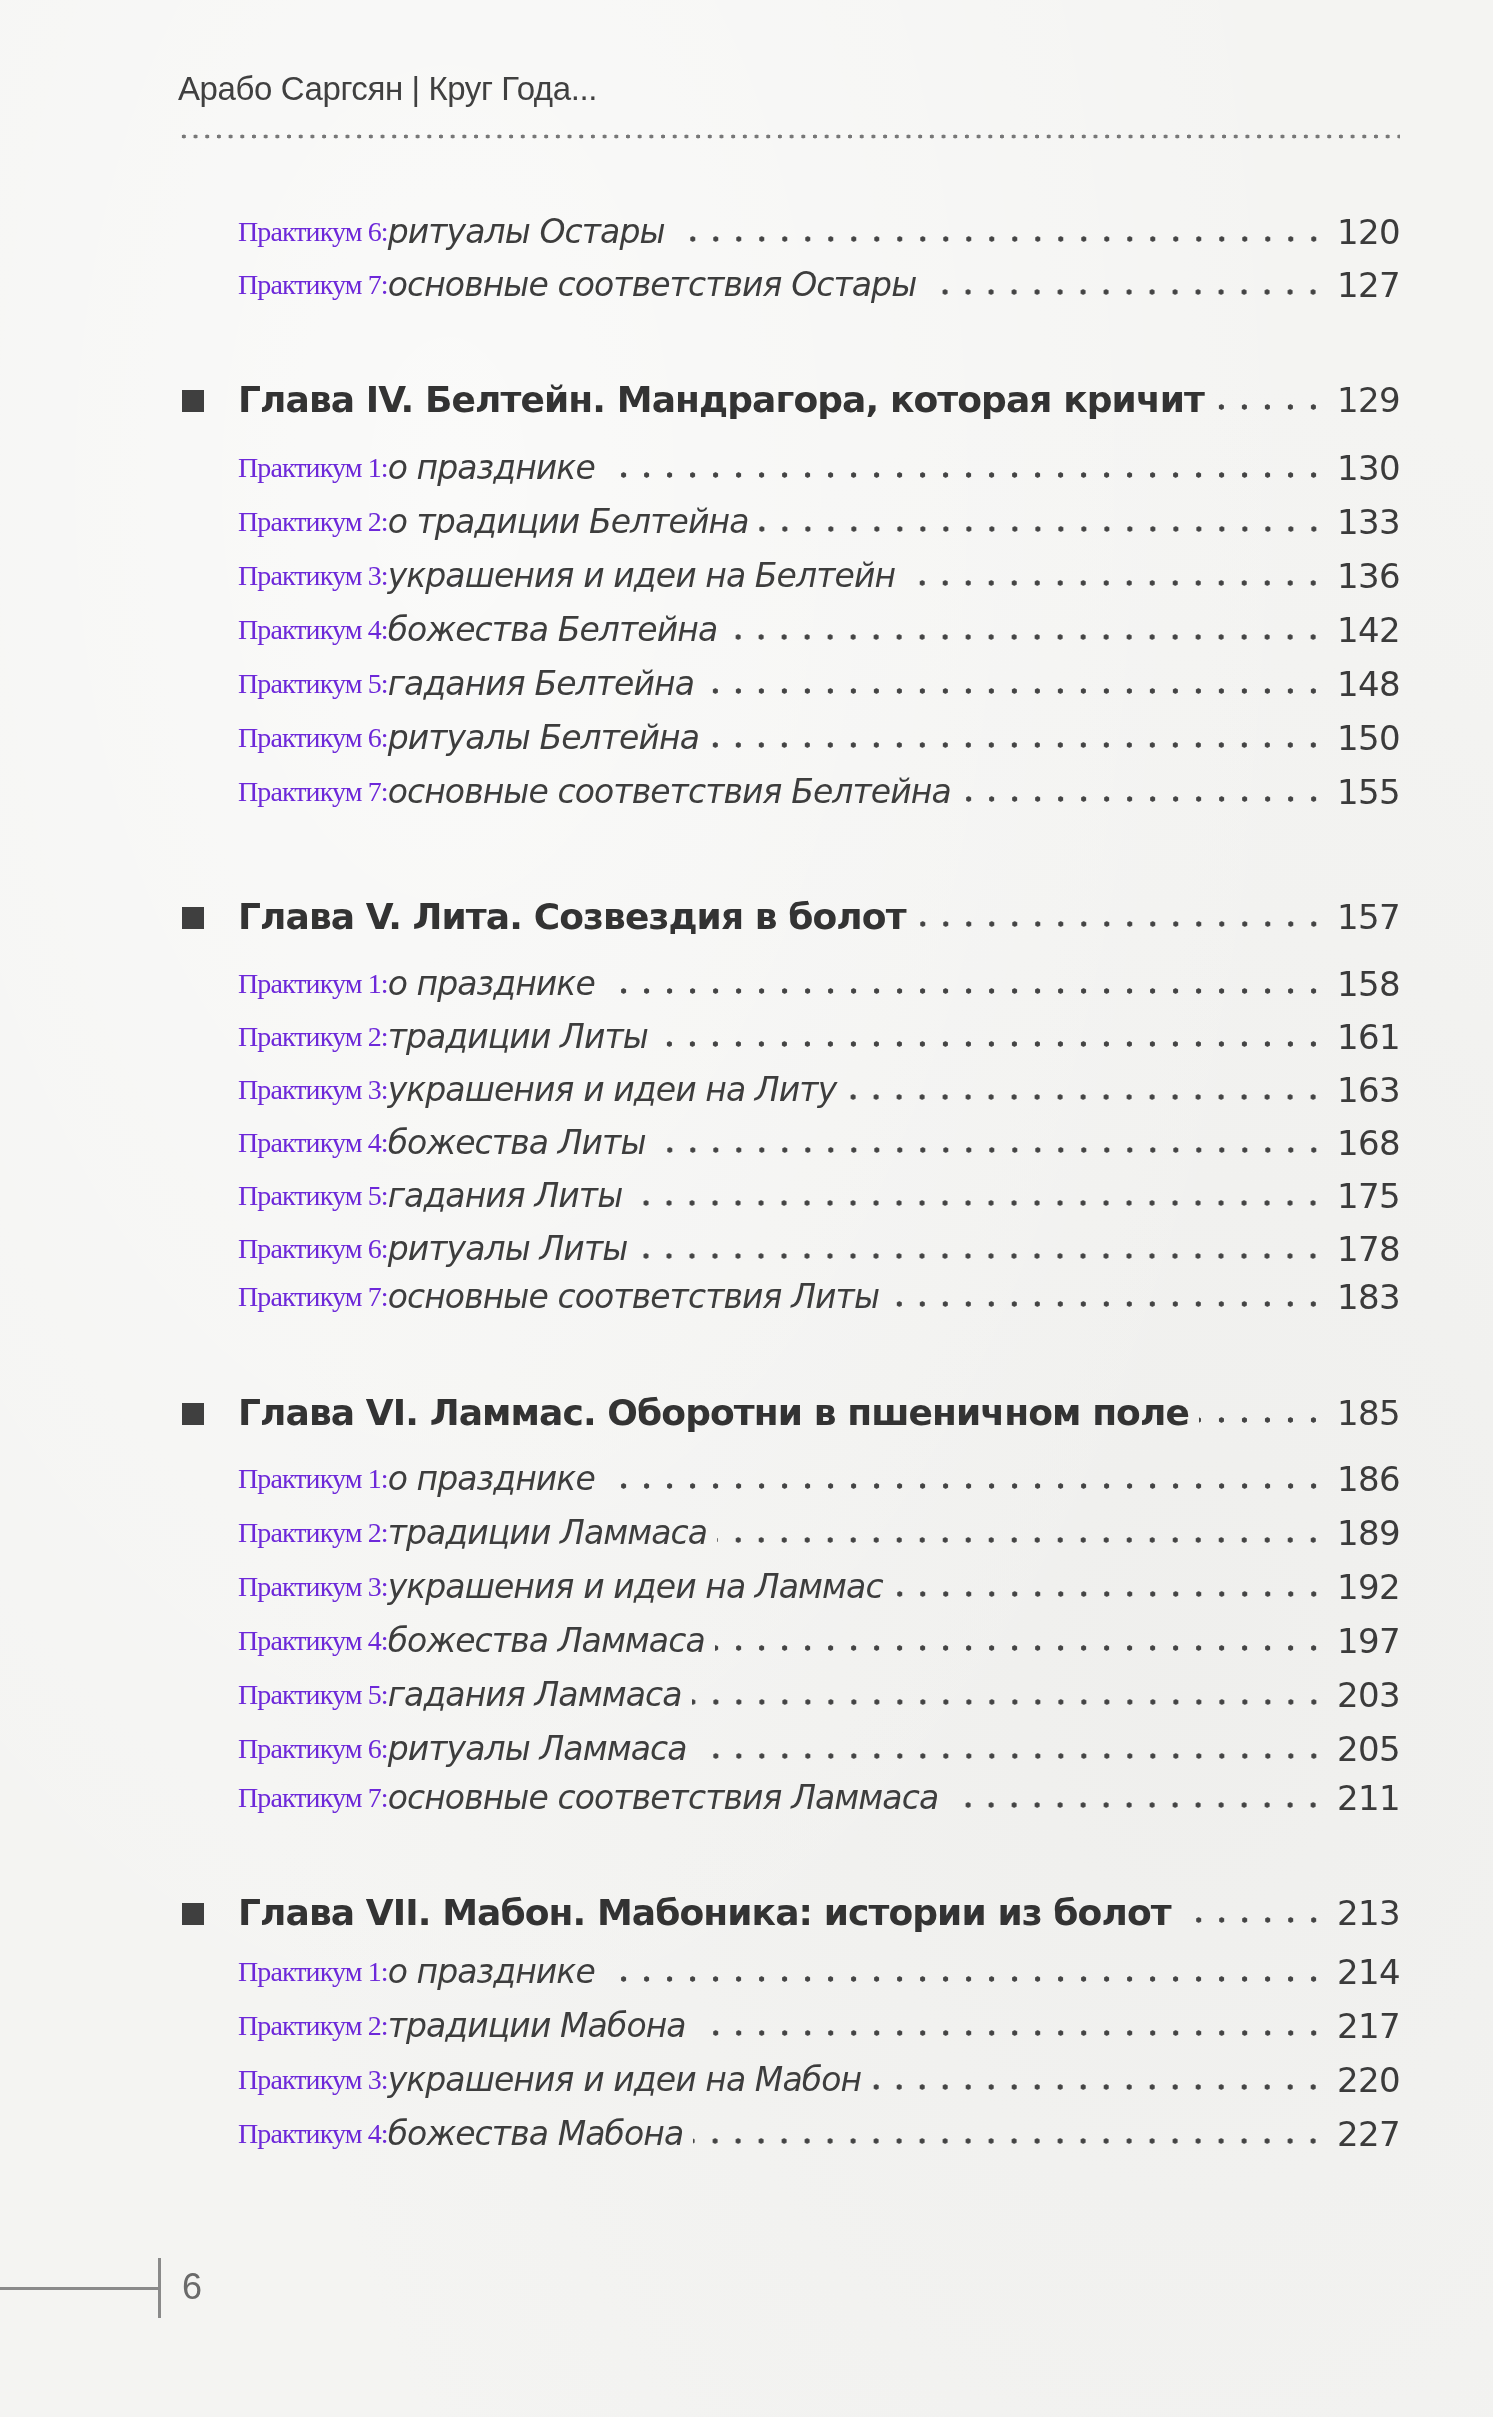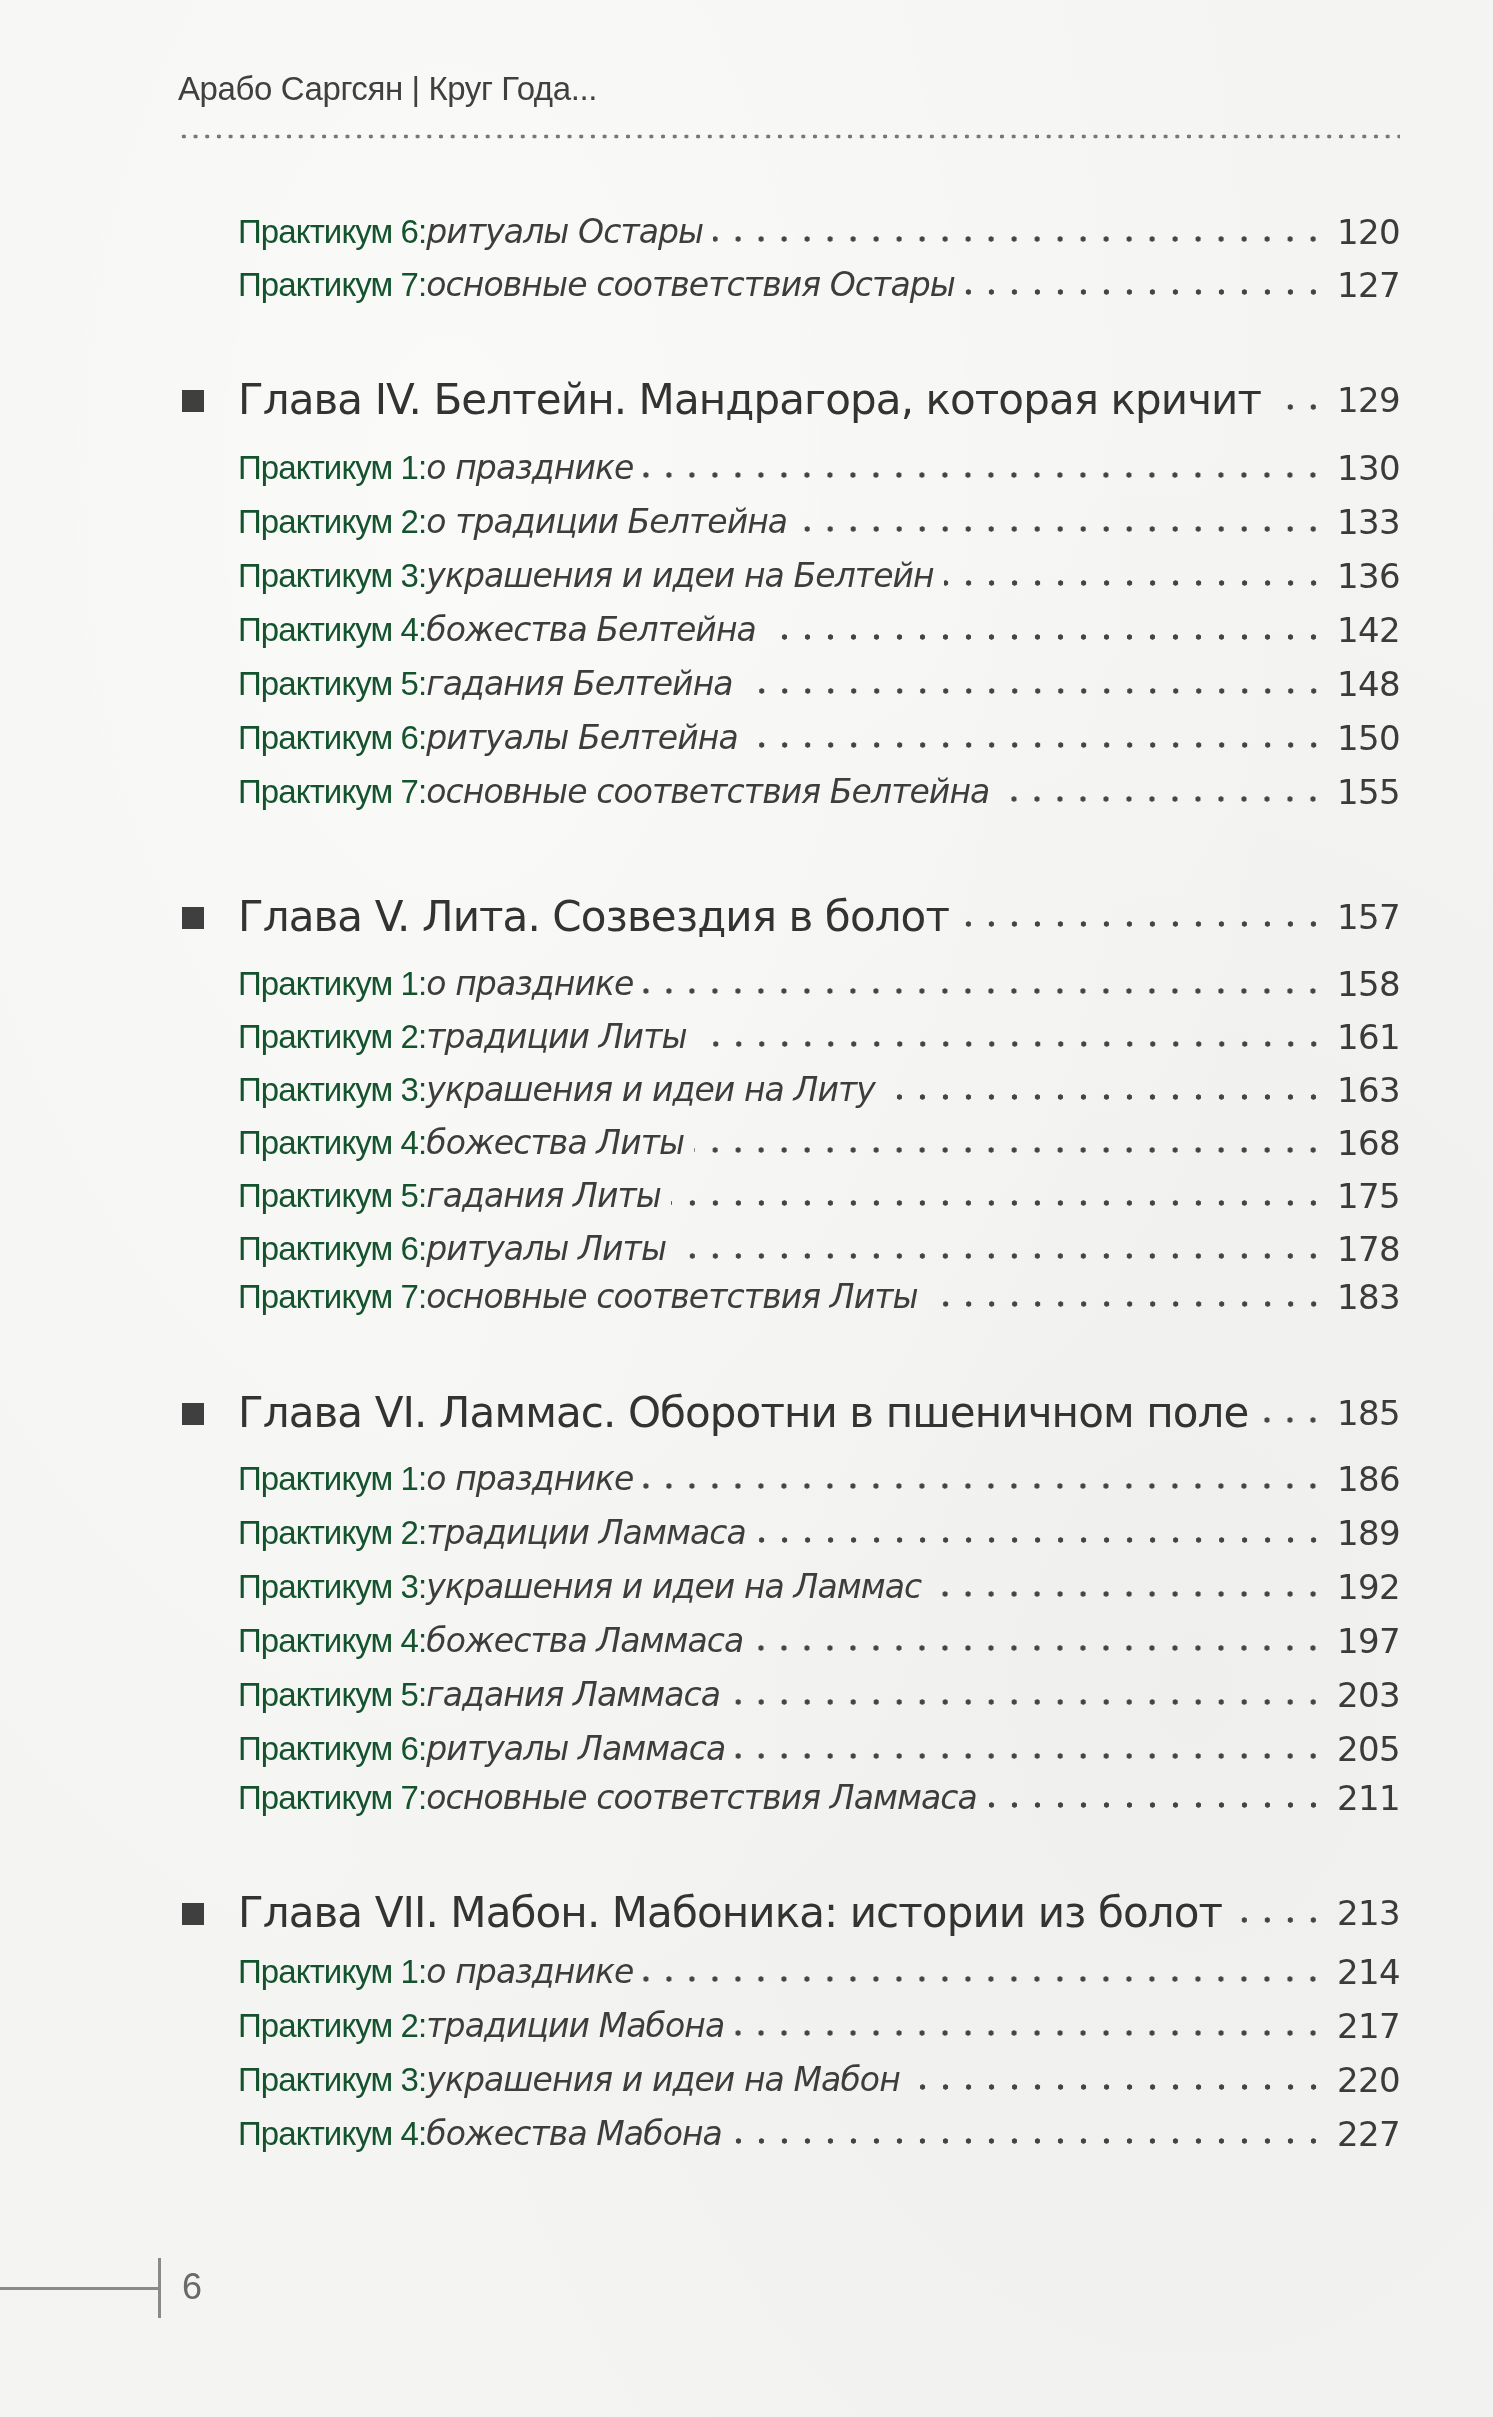--- a/index.html
+++ b/index.html
@@ -54,24 +54,24 @@
     width: 1162px;
     height: 44px;
     display: flex;
     align-items: flex-end;
     font-size: 34px;
     line-height: 44px;
     white-space: nowrap;
   }
   .row .label {
     flex: 0 0 auto;
-    font-family: Liberation Sans, sans-serif;
-    font-size: 33px;
+    font-family: Liberation Serif, serif;
+    font-size: 28px;
     letter-spacing: -0.9px;
-    color: #14532d;
+    color: #6d28d9;
   }
   .row .title {
     flex: 0 0 auto;
     font-family: "DejaVu Sans", sans-serif;
     font-style: italic;
     font-size: 33px;
     letter-spacing: -0.9px;
     color: #3d3d3d;
   }
   .row .leader {
@@ -88,22 +88,22 @@
     font-family: "DejaVu Sans", sans-serif;
     font-size: 34px;
     letter-spacing: -0.6px;
     color: #3b3b3b;
     text-align: left;
     min-width: 58px;
   }
 
   .chapter .label {
     font-family: "DejaVu Sans", sans-serif;
-    font-size: 42px;
-    font-weight: 400;
+    font-size: 36px;
+    font-weight: 700;
     letter-spacing: -0.9px;
     color: #333;
   }
   .chapter .page {
     font-weight: 500;
   }
   .bullet {
     position: absolute;
     left: -56px;
     top: 12px;

